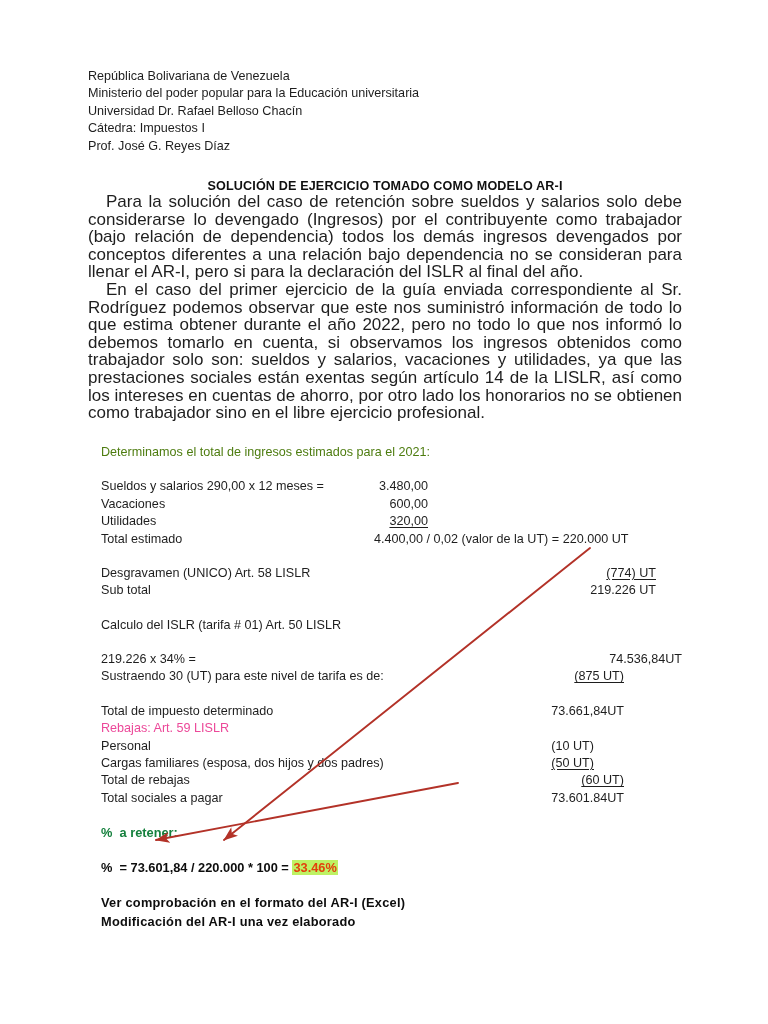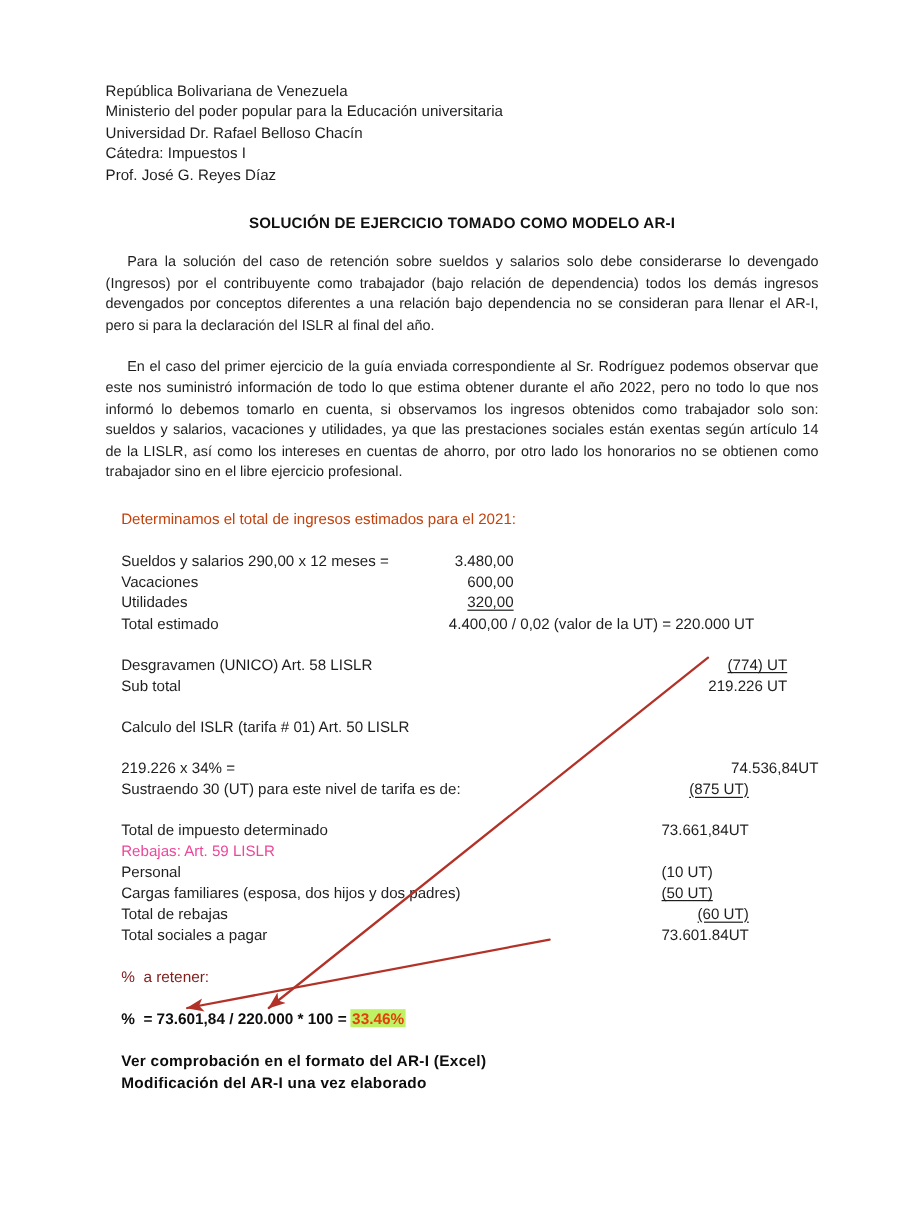--- a/index.html
+++ b/index.html
@@ -45,35 +45,34 @@
     margin-top: 24px;
     text-align: center;
     font-weight: bold;
     font-size: 12.6px;
     letter-spacing: .15px;
     color: #101010;
   }
 
   
   .para {
-    margin-top: 17px;
-    font-size: 12px;
+    font-size: 17px;
     line-height: 17.6px;
     text-align: justify;
     text-justify: inter-word;
     text-indent: 18px;
     color: #1e1e1e;
   }
 
   .lead {
     margin-top: 22px;
     font-size: 12.6px;
     line-height: 17.6px;
     text-indent: 13px;
-    color: #c2410c;
+    color: #4d7c0f;
   }
 
   
   .calc-block { margin-top: 17px; }
   .gap-md { height: 17px; }
 
   .row {
     position: relative;
     height: 17.4px;
     font-size: 12.6px;
@@ -110,22 +109,22 @@
     left: 286px;
     top: 0;
     white-space: pre;
   }
 
   
   .strong-line {
     margin-top: 0;
     font-size: 12.8px;
     line-height: 18px;
-    font-weight: normal;
-    color: #7f1d1d;
+    font-weight: bold;
+    color: #15803d;
     white-space: pre;
     padding-left: 13px;
   }
   .pct-line {
     font-size: 12.8px;
     line-height: 18px;
     font-weight: bold;
     color: #0d0d0d;
     white-space: pre;
     padding-left: 13px;

